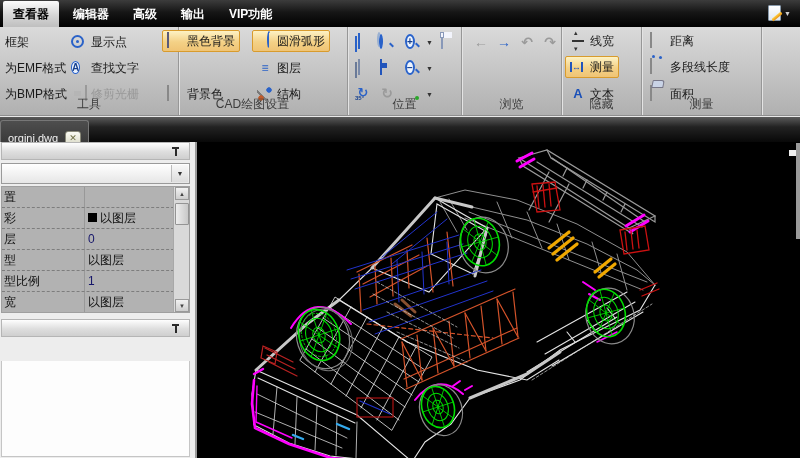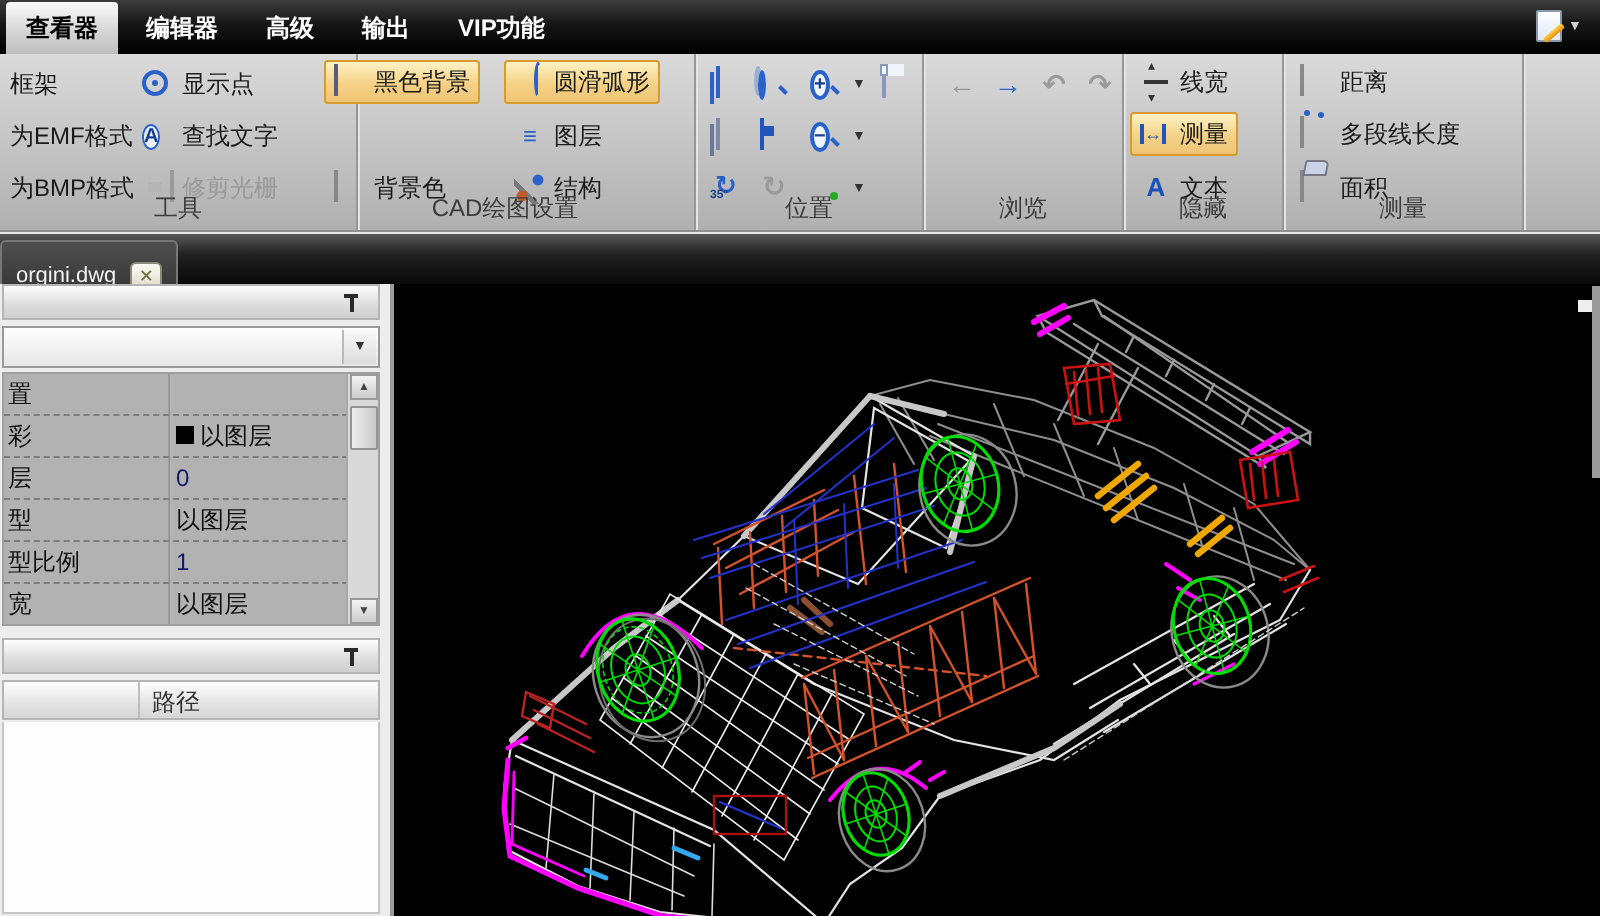--- a/index.html
+++ b/index.html
@@ -341,24 +341,20 @@
       <div class="vscroll">
         <span class="sbtn" style="top:0;">▲</span>
         <span class="sthumb"></span>
         <span class="sbtn" style="bottom:0;">▼</span>
       </div>
     </div>
 
     <div class="phead" style="top:177px;">
       <span class="pin"></span>
     </div>
-    <div class="pth-header">
-      <span class="pth-col1"></span>
-      <span class="pth-col2">路径</span>
-    </div>
     <div class="pwhite"></div>
   </div>
 
   <div class="canvas">
     <svg width="603" height="316" viewBox="0 0 603 316">
       <g fill="none" stroke-linecap="round">
 
         <g stroke="#8f8f8f" stroke-width="1">
           <path d="M238,56 L268,48 L320,58 L380,82 L430,110 L458,143"></path>
           <path d="M275,65 L330,78 L390,102 L440,128 L458,143"></path>

